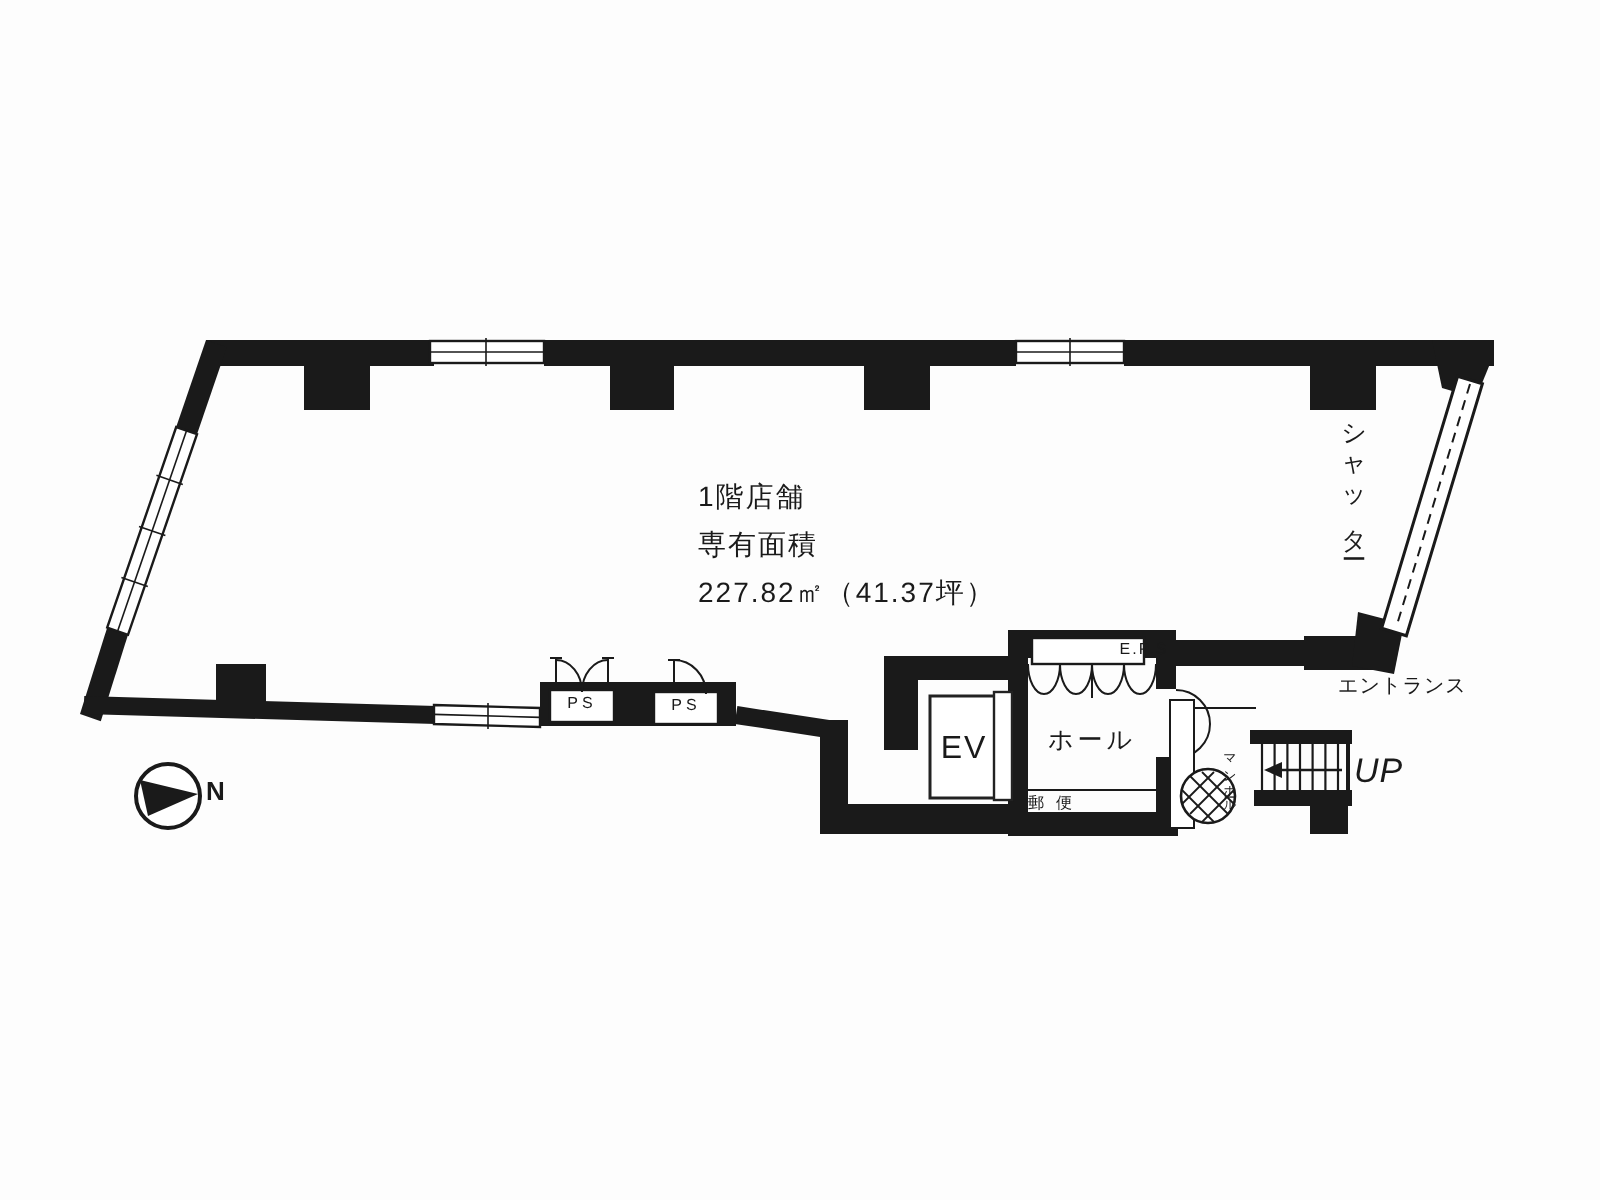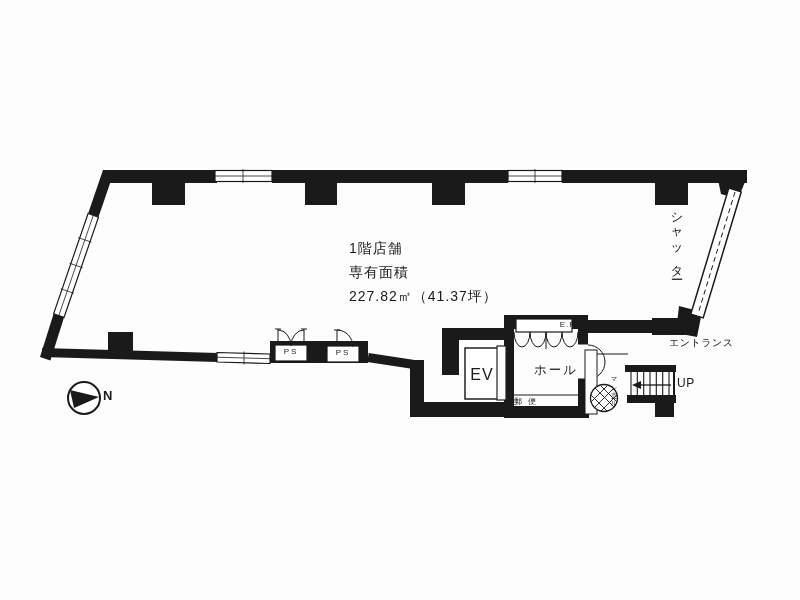--- a/index.html
+++ b/index.html
@@ -9,28 +9,28 @@
     font-family:"Liberation Sans","DejaVu Sans",sans-serif;
     color:#1a1a1a;
   }
   .stage{position:relative;width:800px;height:600px;background:#fdfdfd;}
   .plan-svg{position:absolute;left:0;top:0;}
   .label{position:absolute;color:#1a1a1a;white-space:nowrap;}
   .unit-info{position:absolute;left:349px;top:236px;font-size:14px;line-height:24px;letter-spacing:1px;}
   .lbl-shutter{left:668px;top:203px;height:110px;font-size:12.5px;letter-spacing:3px;
     writing-mode:vertical-rl;}
   .lbl-entrance{left:624px;top:336px;font-size:10px;letter-spacing:0.5px;margin-left:45px;}
-  .lbl-hall{left:514px;top:362px;width:64px;text-align:right;font-size:12.5px;letter-spacing:2px;}
+  .lbl-hall{left:514px;top:362px;width:64px;text-align:center;font-size:12.5px;letter-spacing:2px;}
   .lbl-ev{left:465px;top:366px;width:34px;text-align:center;font-size:16px;letter-spacing:1px;}
   .lbl-eps{left:516px;top:320px;width:56px;text-align:center;font-size:8px;letter-spacing:1px;padding-left:28px;}
   .lbl-ps1{left:275px;top:347px;width:32px;text-align:center;font-size:8px;letter-spacing:2px;}
   .lbl-ps2{left:327px;top:348px;width:32px;text-align:center;font-size:8px;letter-spacing:2px;}
   .lbl-mail{left:514px;top:396px;width:66px;text-align:left;font-size:8px;letter-spacing:6px;}
   .lbl-manhole{left:609px;top:373px;height:42px;font-size:6.5px;writing-mode:vertical-rl;}
-  .lbl-up{left:677px;top:376px;font-size:12px;letter-spacing:0.5px;}
+  .lbl-up{left:677px;top:376px;font-size:17px;letter-spacing:0.5px;font-style:italic;}
   .lbl-north{left:103px;top:388px;font-size:13px;font-weight:bold;}
 </style>
 </head>
 <body>
 
 <div class="stage">
 
   <svg class="plan-svg" width="800" height="600" viewBox="0 0 800 600">
 
     <g fill="#1a1a1a">

